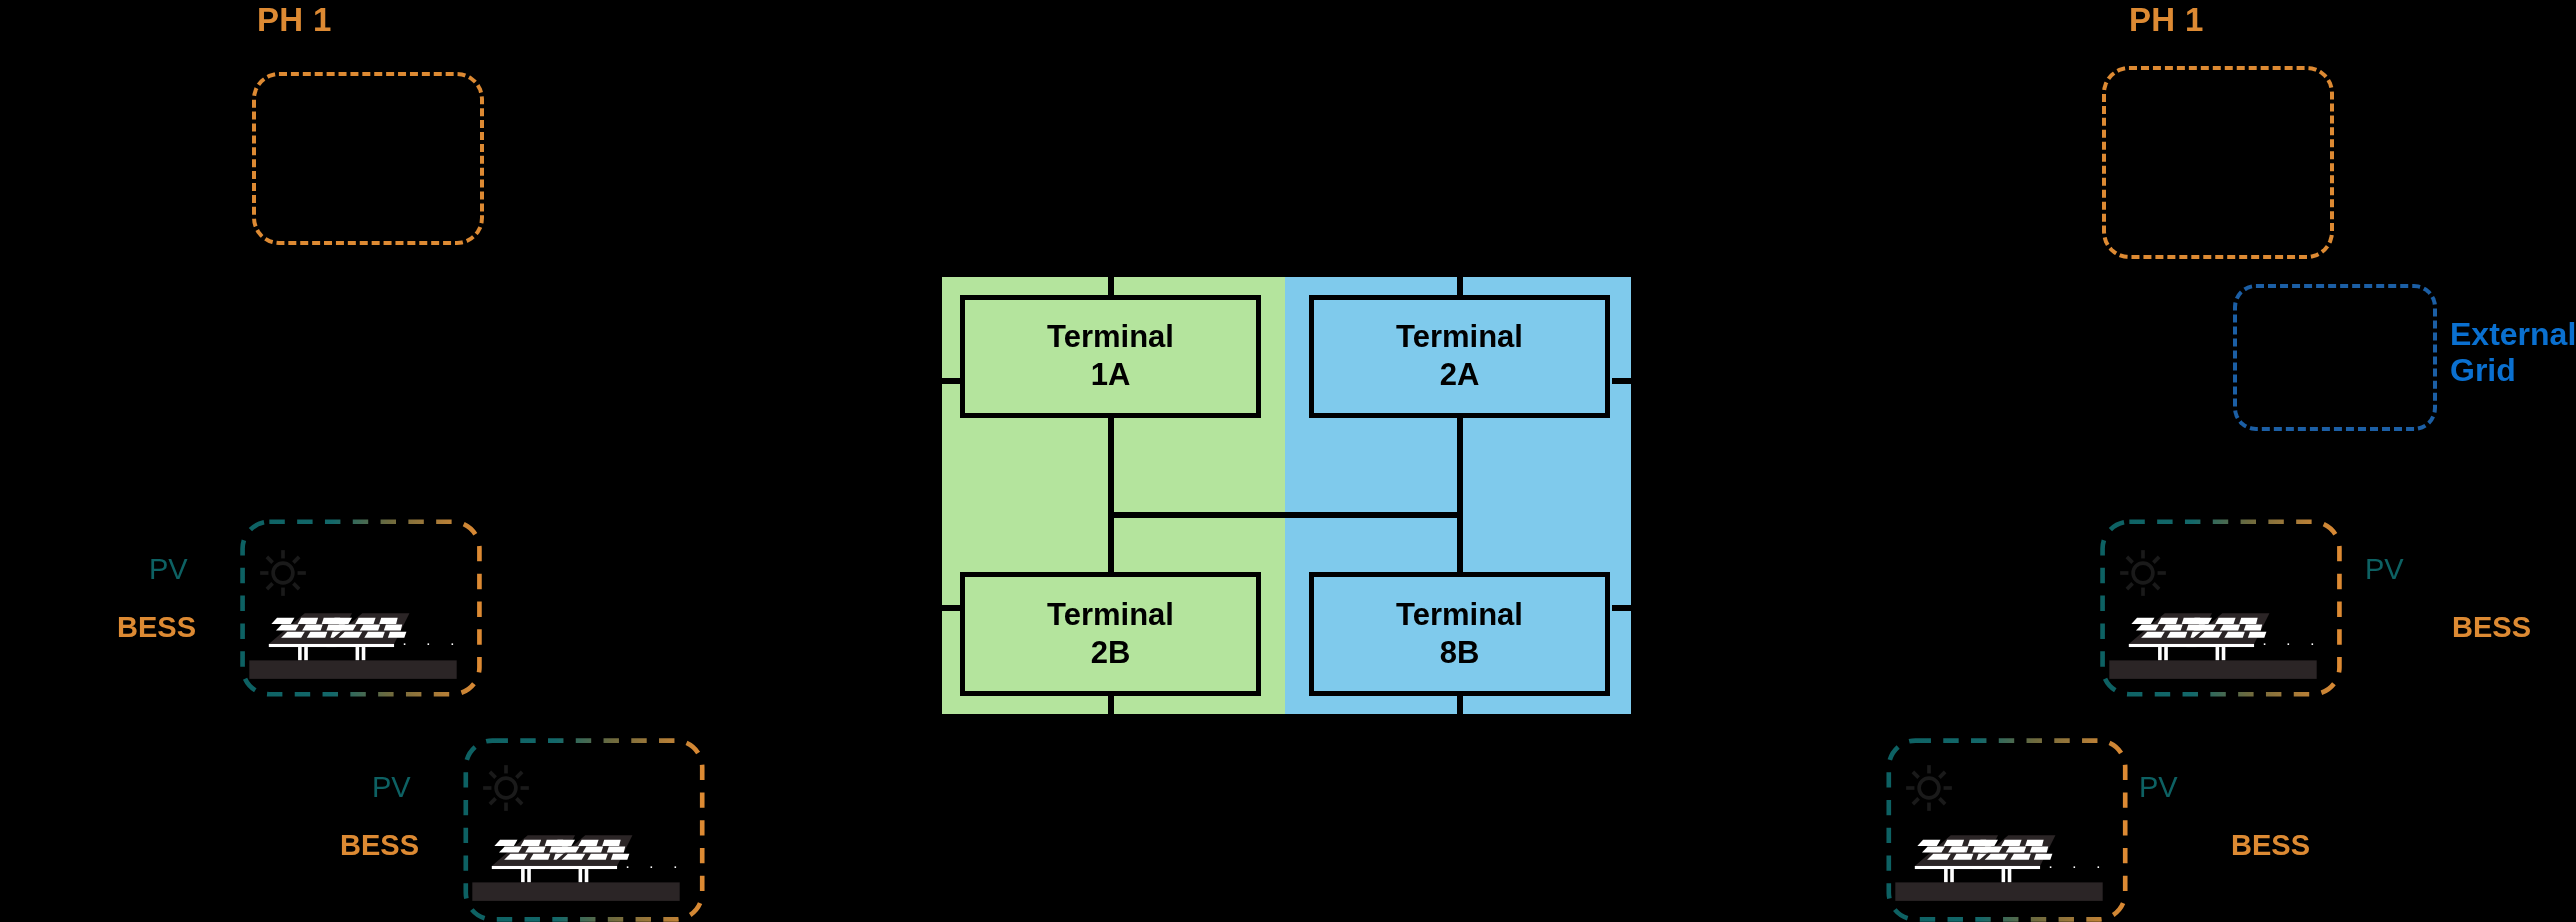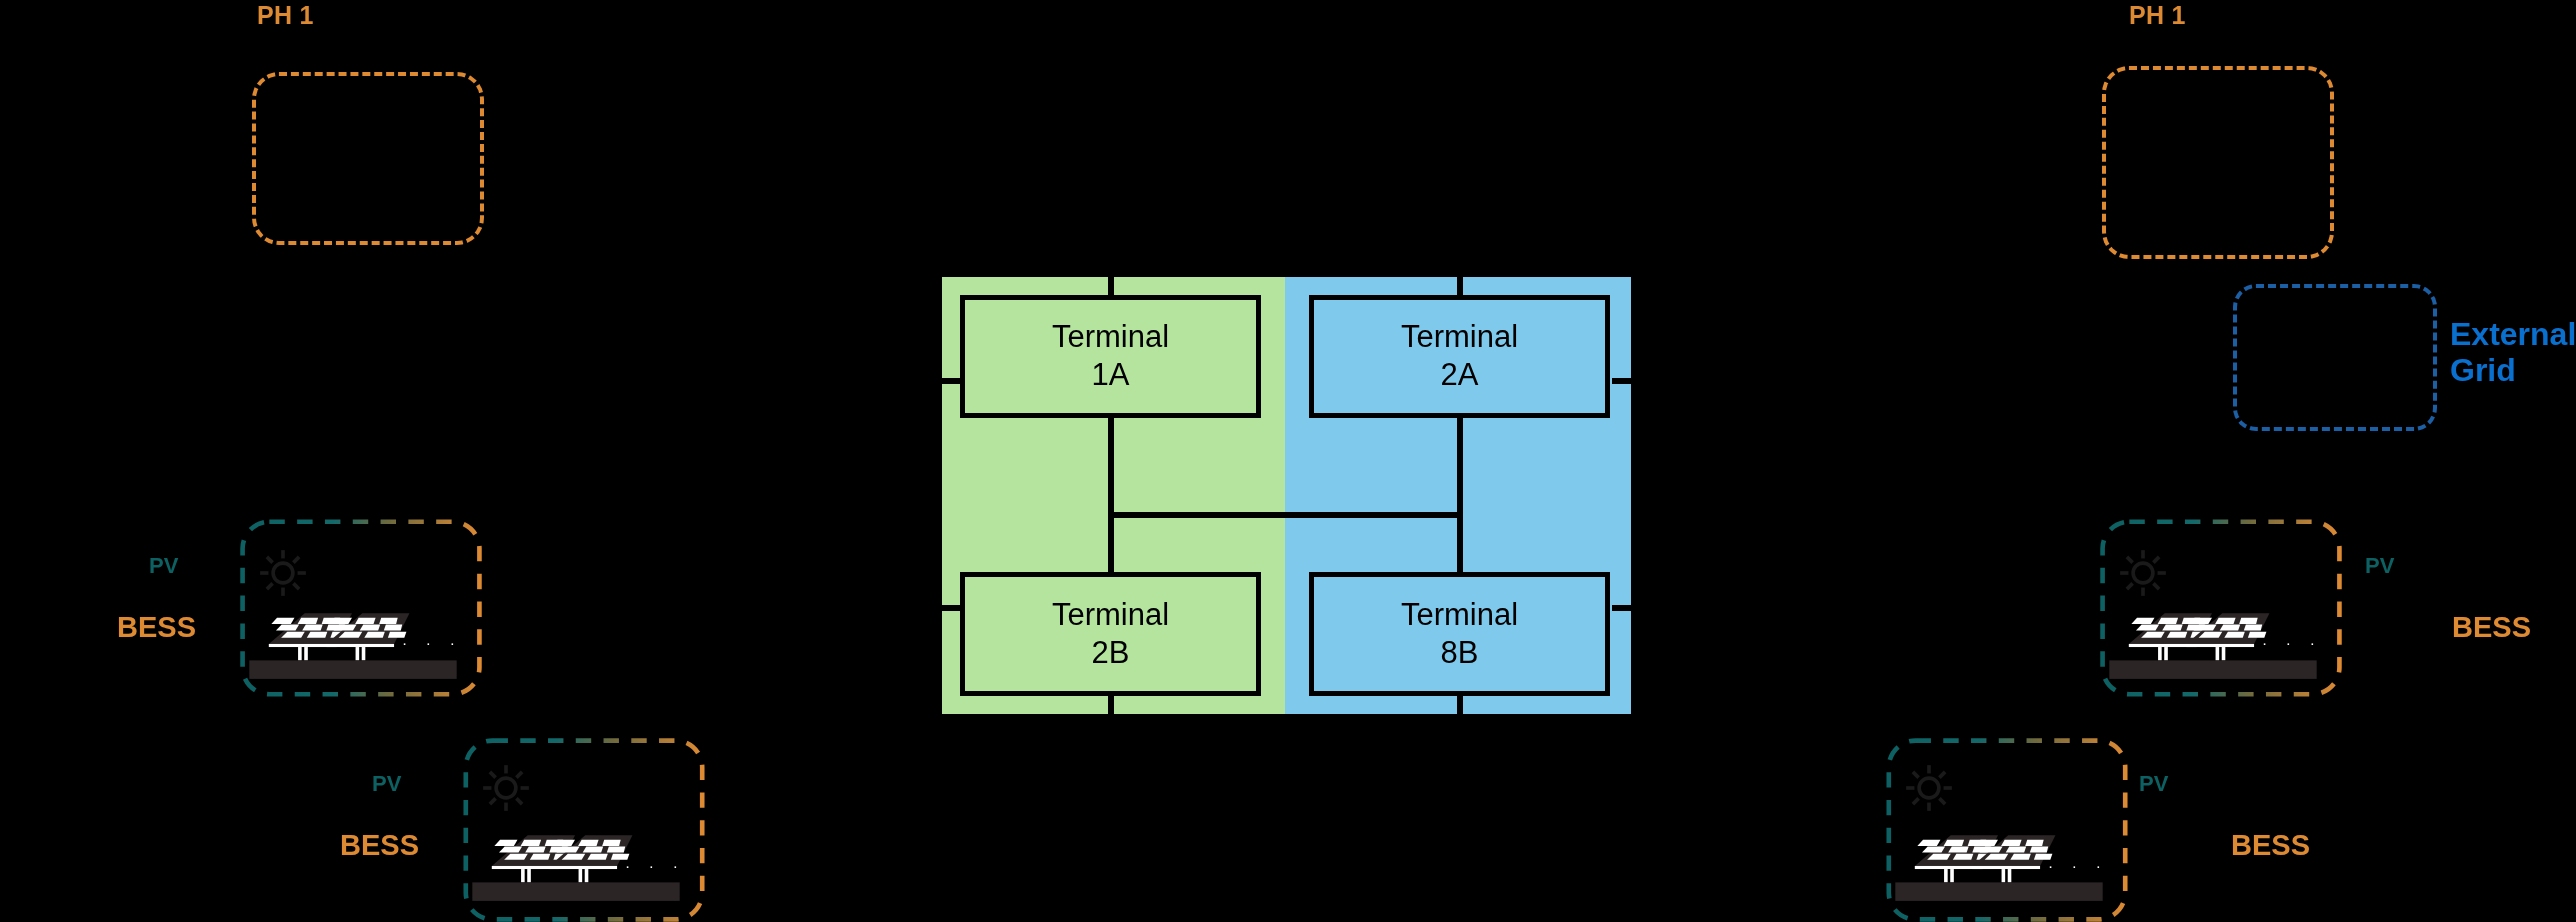--- a/index.html
+++ b/index.html
@@ -5,43 +5,43 @@
   html,body{margin:0;padding:0;background:#000;}
   body{width:2684px;height:922px;position:relative;overflow:hidden;
        font-family:"Liberation Sans","DejaVu Sans",sans-serif;}
   .stage{position:absolute;left:0;top:0;width:2684px;height:922px;background:#000;}
 
   
   .abs{position:absolute;}
 
   
   .ph-box{position:absolute;border:4.6px dashed #DD8A33;border-radius:27px;background:transparent;}
-  .ph-label{position:absolute;color:#DD8A33;font-weight:bold;font-size:25px;letter-spacing:0.3px;
+  .ph-label{position:absolute;color:#DD8A33;font-weight:bold;font-size:33px;letter-spacing:0.3px;
             white-space:nowrap;line-height:1;}
 
   
   .grid-box{position:absolute;border:4.1px dashed #1C5FA5;border-radius:23px;background:transparent;}
   .grid-label{position:absolute;color:#0A70D0;font-weight:bold;font-size:32px;line-height:1.12;
               white-space:nowrap;}
 
   
   .pvbess-svg{position:absolute;overflow:visible;}
 
-  .lbl-pv{position:absolute;color:#0D6163;font-weight:bold;font-size:22px;line-height:1;white-space:nowrap;}
+  .lbl-pv{position:absolute;color:#0D6163;font-weight:normal;font-size:29px;line-height:1;white-space:nowrap;}
   .lbl-bess{position:absolute;color:#DD8A33;font-weight:bold;font-size:29px;line-height:1;white-space:nowrap;}
 
   
   .panel{position:absolute;}
   .half{position:absolute;top:0;height:100%;}
   .half.green{background:#B4E49D;}
   .half.blue{background:#7FCAEC;}
 
   .tbox{position:absolute;border:5.2px solid #000;box-sizing:border-box;
         display:flex;flex-direction:column;align-items:center;justify-content:center;
-        color:#000;font-weight:normal;font-size:31px;line-height:1.24;text-align:center;}
+        color:#000;font-weight:bold;font-size:31px;line-height:1.24;text-align:center;}
   .tbox.green{background:#B4E49D;}
   .tbox.blue{background:#7FCAEC;}
 
   .wire{position:absolute;background:#000;}
 
   
   .sun{position:absolute;}
   .panels{position:absolute;}
   .dots{position:absolute;color:#FFF;font-size:15.5px;letter-spacing:7.2px;line-height:1;}
 </style>

